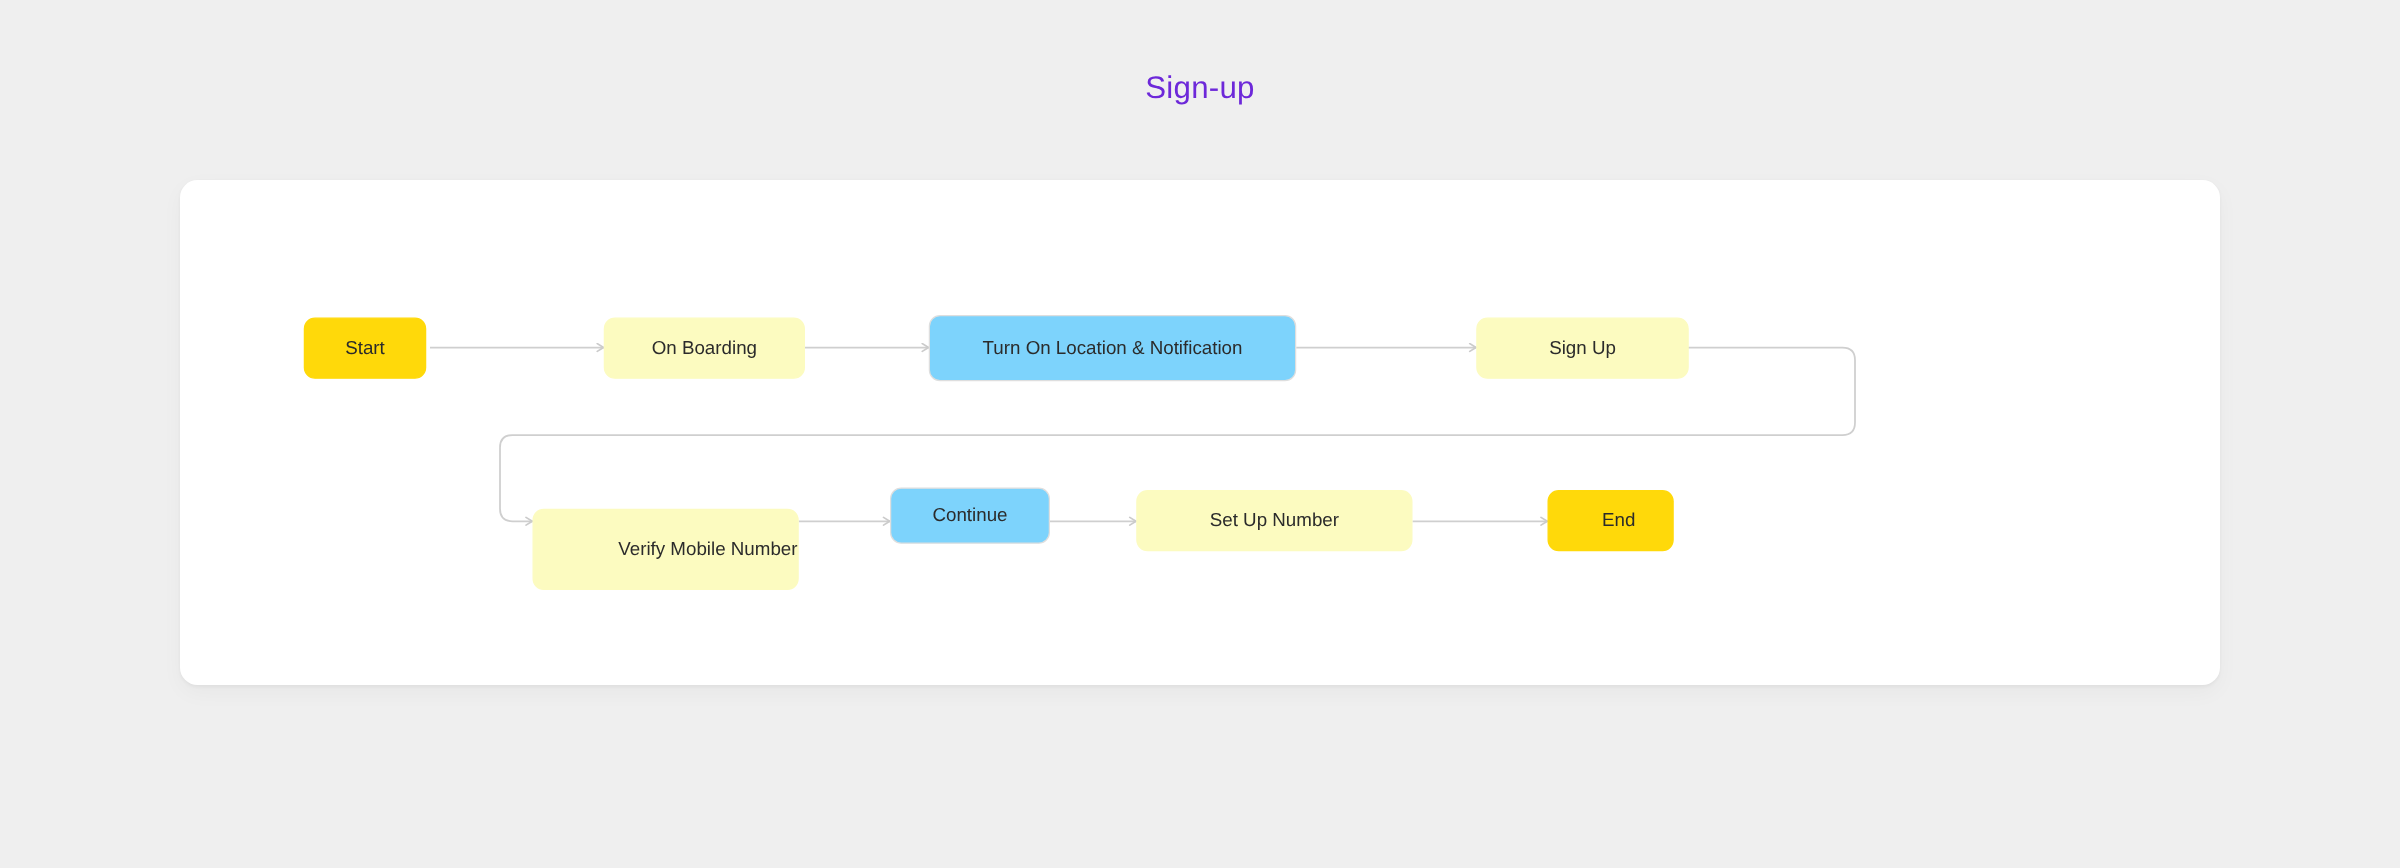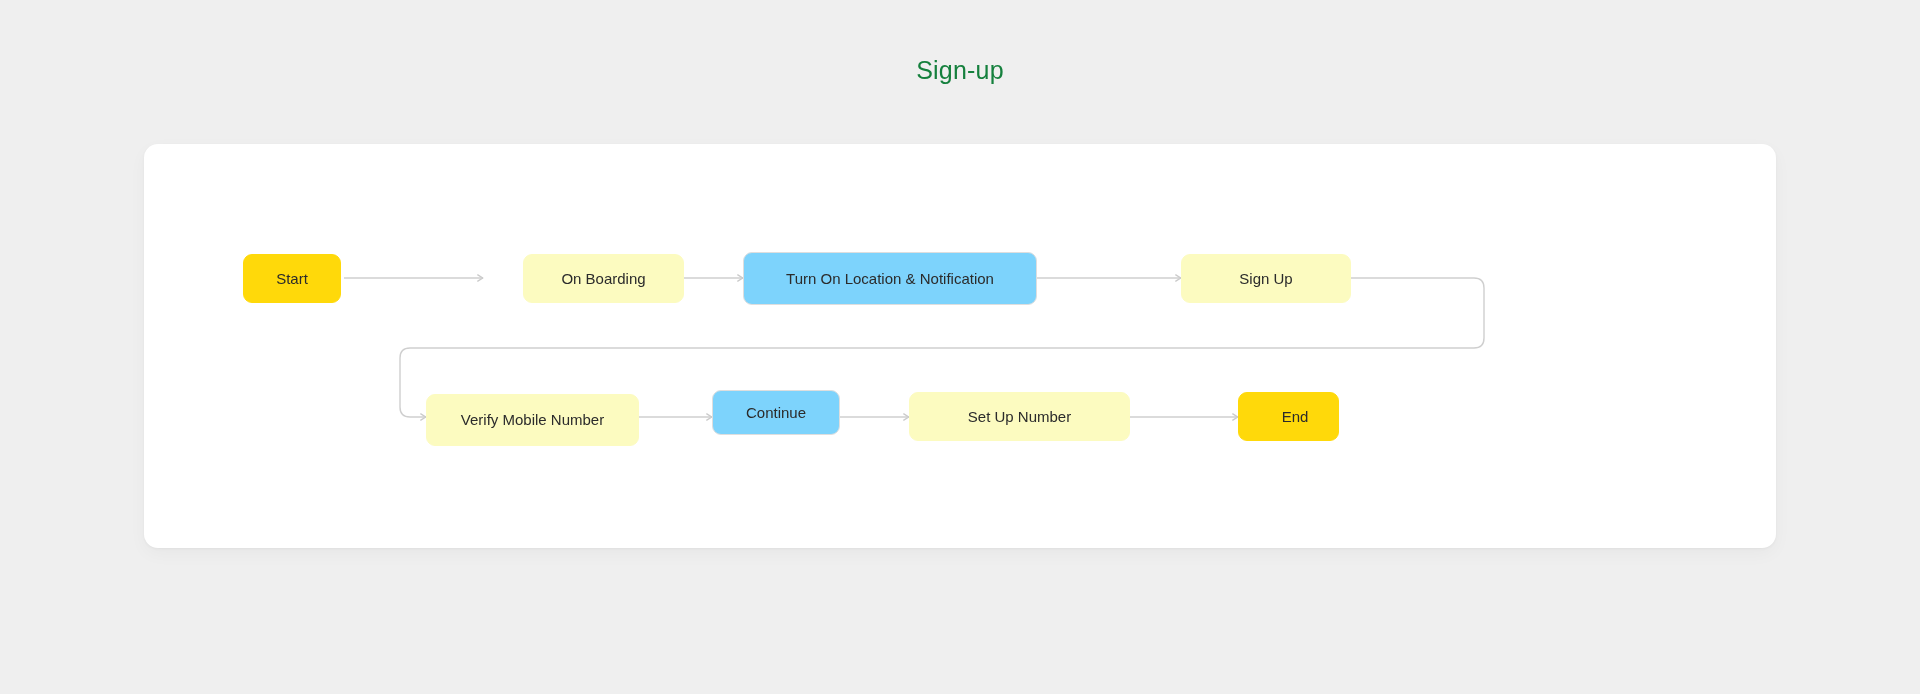--- a/index.html
+++ b/index.html
@@ -18,21 +18,21 @@
   }
 
   #page-title {
     position: absolute;
     left: 0;
     top: 56px;
     width: 1920px;
     text-align: center;
     font-size: 25px;
     font-weight: 400;
-    color: #15803d;
+    color: #6d28d9;
     letter-spacing: 0.2px;
   }
 
   #flow-card {
     position: absolute;
     left: 144px;
     top: 144px;
     width: 1632px;
     height: 404px;
     background: #ffffff;
@@ -96,33 +96,33 @@
 
     <line x1="495" y1="273" x2="568" y2="273" stroke="#cfcfcf" stroke-width="1.4" marker-end="url(#arrowhead)"></line>
     <line x1="696" y1="273" x2="765" y2="273" stroke="#cfcfcf" stroke-width="1.4" marker-end="url(#arrowhead)"></line>
     <line x1="986" y1="273" x2="1094" y2="273" stroke="#cfcfcf" stroke-width="1.4" marker-end="url(#arrowhead)"></line>
   </svg>
 
   <div class="node solid" style="left:99px; top:110px; width:98px; height:49px;">
     <span>Start</span>
   </div>
 
-  <div class="node pale" style="left:339px; top:110px; width:161px; height:49px;margin-left:40px;">
+  <div class="node pale" style="left:339px; top:110px; width:161px; height:49px;">
     <span>On Boarding</span>
   </div>
 
   <div class="node plain" style="left:599px; top:108px; width:294px; height:53px;">
     <span>Turn On Location &amp; Notification</span>
   </div>
 
   <div class="node pale" style="left:1037px; top:110px; width:170px; height:49px;">
     <span>Sign Up</span>
   </div>
 
-  <div class="node pale" style="left:282px; top:250px; width:213px; height:52px;">
+  <div class="node pale" style="left:282px; top:263px; width:213px; height:65px;justify-content:flex-end;">
     <span>Verify Mobile Number</span>
   </div>
 
   <div class="node plain" style="left:568px; top:246px; width:128px; height:45px;">
     <span>Continue</span>
   </div>
 
   <div class="node pale" style="left:765px; top:248px; width:221px; height:49px;">
     <span>Set Up Number</span>
   </div>

